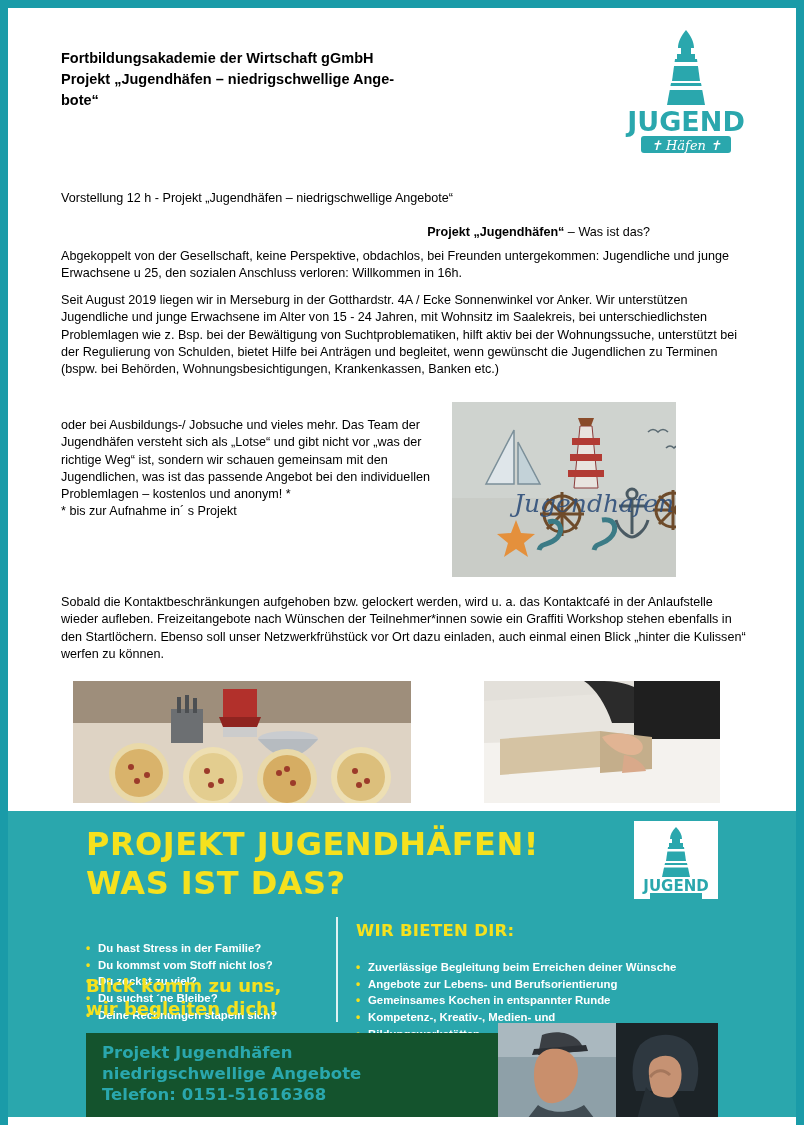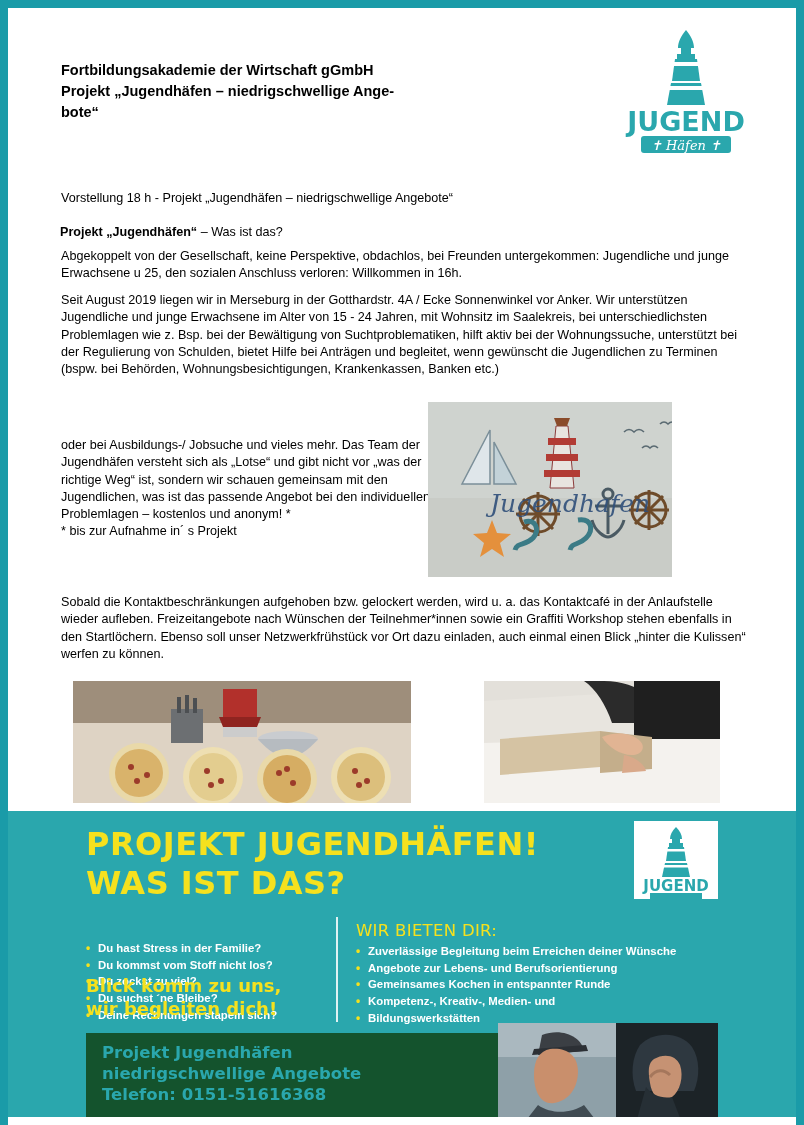--- a/index.html
+++ b/index.html
@@ -35,21 +35,21 @@
   
   .header {
     position: absolute;
     left: 0; top: 0;
     width: 788px;
     height: 160px;
   }
   .header-title {
     position: absolute;
     left: 53px;
-    top: 52px;
+    top: 40px;
     width: 470px;
     font-size: 14.5px;
     font-weight: bold;
     line-height: 1.45;
     color: #000;
   }
   .logo {
     position: absolute;
     right: 37px;
     top: 18px;
@@ -66,55 +66,56 @@
     line-height: 1.37;
   }
   .b { font-weight: bold; }
 
   .intro-line {
     left: 53px;
     top: 182px;
     width: 600px;
   }
   .sub-head {
-    left: 52px;
+    left: 42px;
     top: 216px;
     width: 600px;
+    text-align: right;
   }
   .para-1 {
     left: 53px;
     top: 240px;
     width: 690px;
   }
   .para-2 {
     left: 53px;
     top: 284px;
     width: 690px;
   }
   .para-2-narrow {
     left: 53px;
-    top: 429px;
+    top: 409px;
     width: 372px;
   }
   .para-3 {
     left: 53px;
     top: 586px;
     width: 690px;
   }
 
   
   .photo {
     position: absolute;
     overflow: hidden;
     background: #b9c3c6;
   }
   .photo-boat {
-    left: 420px;
+    left: 444px;
     top: 394px;
-    width: 244px;
+    width: 224px;
     height: 175px;
     background: #be185d;
   }
   .photo-pizza {
     left: 65px;
     top: 673px;
     width: 338px;
     height: 122px;
     background: #d9cfc4;
   }
@@ -199,22 +200,22 @@
     content: "\2022";
     position: absolute;
     left: 0;
     top: 0;
     color: #f5e11e;
     font-size: 12px;
   }
   .col-right-head {
     color: #f5e11e;
     font-size: 16.5px;
-    font-weight: normal;
-    margin-bottom: 3px;
+    font-weight: bold;
+    margin-bottom: 19px;
     letter-spacing: .3px;
     font-family: "DejaVu Sans", sans-serif;
   }
   .cta {
     position: absolute;
     left: 78px;
     top: 163px;
     width: 250px;
     color: #f5e11e;
     font-size: 18px;
@@ -287,21 +288,21 @@
           </g>
           <text x="72" y="105" text-anchor="middle" font-family="DejaVu Sans, sans-serif" font-size="27" font-weight="bold" fill="#2aa7ad">JUGEND</text>
           <g>
             <rect x="27" y="110" width="90" height="17" rx="3" fill="#2aa7ad"></rect>
             <text x="72" y="124" text-anchor="middle" font-family="DejaVu Serif, serif" font-size="13" font-style="italic" fill="#ffffff">✝ Häfen ✝</text>
           </g>
         </svg>
       </div>
     </div>
 
-    <div class="txt intro-line">Vorstellung 18 h - Projekt „Jugendhäfen – niedrigschwellige Angebote“</div>
+    <div class="txt intro-line">Vorstellung 12 h - Projekt „Jugendhäfen – niedrigschwellige Angebote“</div>
 
     <div class="txt sub-head">
       <span class="b">Projekt „Jugendhäfen“</span><span> – Was ist das?</span>
     </div>
 
     <div class="txt para-1">Abgekoppelt von der Gesellschaft, keine Perspektive, obdachlos, bei Freunden untergekommen: Jugendliche und junge Erwachsene u 25, den sozialen Anschluss verloren: Willkommen in 16h.</div>
     <div class="txt para-2">Seit August 2019 liegen wir in Merseburg in der Gotthardstr. 4A / Ecke Sonnenwinkel vor Anker. Wir unterstützen Jugendliche und junge Erwachsene im Alter von 15 - 24 Jahren, mit Wohnsitz im Saalekreis, bei unterschiedlichsten Problemlagen wie z. Bsp. bei der Bewältigung von Suchtproblematiken, hilft aktiv bei der Wohnungssuche, unterstützt bei der Regulierung von Schulden, bietet Hilfe bei Anträgen und begleitet, wenn gewünscht die Jugendlichen zu Terminen (bspw. bei Behörden, Wohnungsbesichtigungen, Krankenkassen, Banken etc.)</div>
     <div class="txt para-2-narrow" style="white-space: pre-line;">oder bei Ausbildungs-/ Jobsuche und vieles mehr. Das Team der Jugendhäfen versteht sich als „Lotse“ und gibt nicht vor „was der richtige Weg“ ist, sondern wir schauen gemeinsam mit den Jugendlichen, was ist das passende Angebot bei den individuellen Problemlagen – kostenlos und anonym! *
 * bis zur Aufnahme in´ s Projekt</div>
     <div class="txt para-3">Sobald die Kontaktbeschränkungen aufgehoben bzw. gelockert werden, wird u. a. das Kontaktcafé in der Anlaufstelle wieder aufleben. Freizeitangebote nach Wünschen der Teilnehmer*innen sowie ein Graffiti Workshop stehen ebenfalls in den Startlöchern. Ebenso soll unser Netzwerkfrühstück vor Ort dazu einladen, auch einmal einen Blick „hinter die Kulissen“ werfen zu können.</div>

